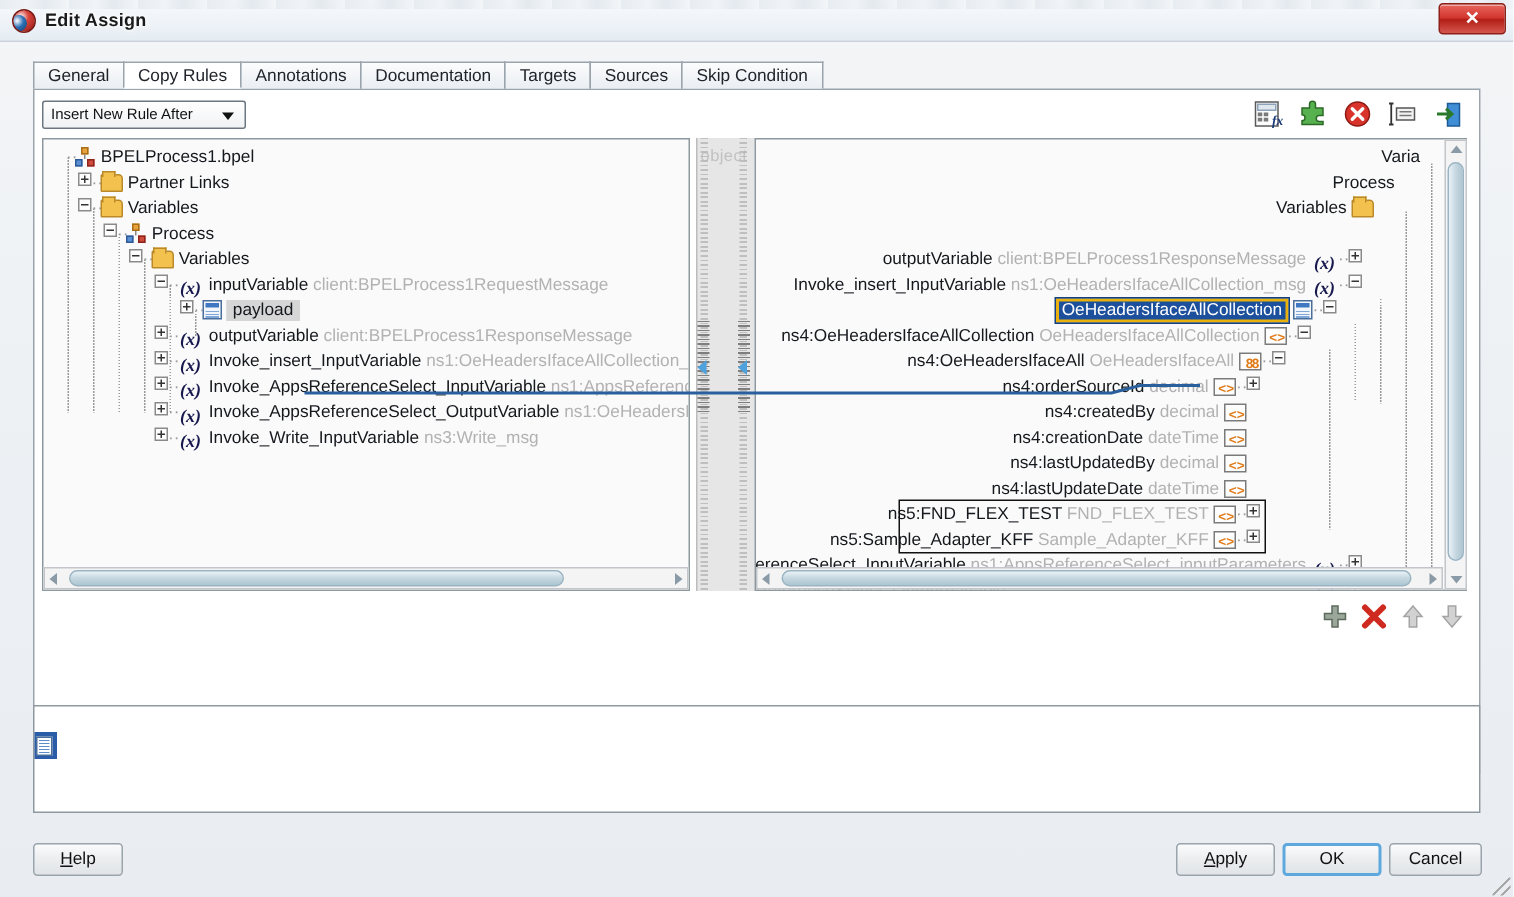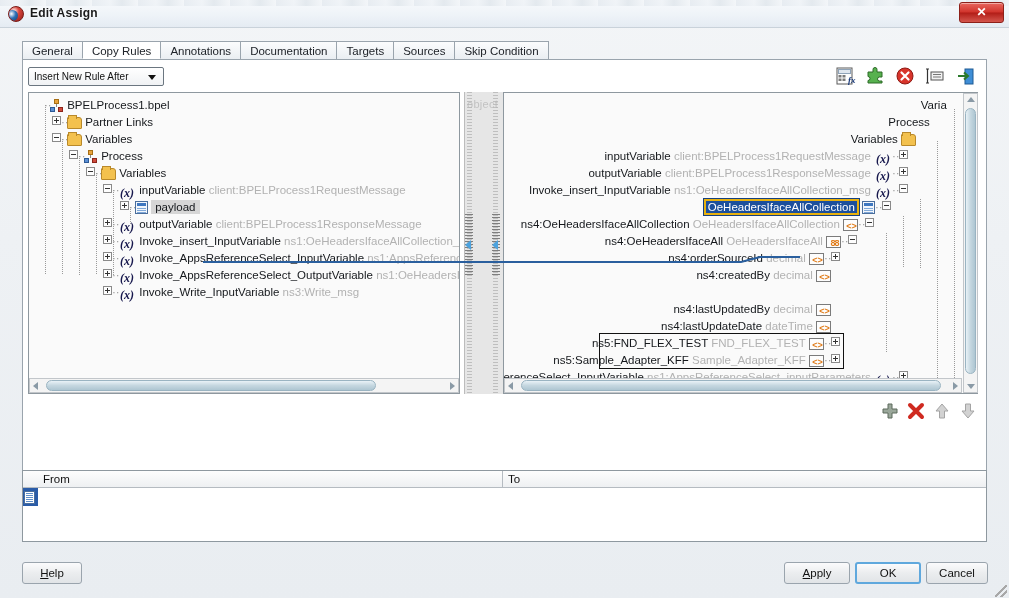--- a/index.html
+++ b/index.html
@@ -383,28 +383,28 @@
       <div class="grip" style="left:27px; top:122px;"></div>
       <div class="tri-l" style="left:0px;  top:148px;"></div>
       <div class="tri-l" style="left:27px; top:148px;"></div>
     </div>
 
     <div class="pane" id="pane-right">
       <div class="tree-viewport" id="right-tree">
           <div class="node r" style="right: 18px; top: 4px;"><span>Varia</span><span class="type"></span><span>&nbsp;</span><span style="display: inline-block; width: 9px;"></span></div>
           <div class="node r" style="right: 35px; top: 21px;"><span>Process</span><span class="type"></span><span>&nbsp;</span><span style="display: inline-block; width: 9px;"></span></div>
           <div class="node r" style="right: 52px; top: 38px;"><span>Variables</span><span class="type"></span><span>&nbsp;</span><span class="ic ic-folder"></span><span style="display: inline-block; width: 9px;"></span></div>
-          <div class="node r" style="right: 69px; top: 55px;"><span>inputVariable</span><span class="type"> client:BPELProcess1RequestMessage</span><span>&nbsp;</span><span class="ic ic-var">(x)</span><span style="display: inline-block; width: 7px; color: rgb(154, 154, 154);">··</span><span class="exp plus"></span></div>
           <div class="node r" style="right: 69px; top: 72px;"><span>outputVariable</span><span class="type"> client:BPELProcess1ResponseMessage</span><span>&nbsp;</span><span class="ic ic-var">(x)</span><span style="display: inline-block; width: 7px; color: rgb(154, 154, 154);">··</span><span class="exp plus"></span></div>
           <div class="node r" style="right: 69px; top: 89px;"><span>Invoke_insert_InputVariable</span><span class="type"> ns1:OeHeadersIfaceAllCollection_msg</span><span>&nbsp;</span><span class="ic ic-var">(x)</span><span style="display: inline-block; width: 7px; color: rgb(154, 154, 154);">··</span><span class="exp"></span></div>
           <div class="node r" style="right: 86px; top: 106px;"><span class="sel-right">OeHeadersIfaceAllCollection</span><span class="type"></span><span>&nbsp;</span><span class="ic ic-xml"></span><span style="display: inline-block; width: 7px; color: rgb(154, 154, 154);">··</span><span class="exp"></span></div>
           <div class="node r" style="right: 103px; top: 123px;"><span>ns4:OeHeadersIfaceAllCollection</span><span class="type"> OeHeadersIfaceAllCollection</span><span>&nbsp;</span><span class="ic ic-el"></span><span style="display: inline-block; width: 7px; color: rgb(154, 154, 154);">··</span><span class="exp"></span></div>
           <div class="node r" style="right: 120px; top: 140px;"><span>ns4:OeHeadersIfaceAll</span><span class="type"> OeHeadersIfaceAll</span><span>&nbsp;</span><span class="ic ic-cplx"></span><span style="display: inline-block; width: 7px; color: rgb(154, 154, 154);">··</span><span class="exp"></span></div>
           <div class="node r" style="right: 137px; top: 157px;"><span>ns4:orderSourceId</span><span class="type"> decimal</span><span>&nbsp;</span><span class="ic ic-el"></span><span style="display: inline-block; width: 7px; color: rgb(154, 154, 154);">··</span><span class="exp plus"></span></div>
           <div class="node r" style="right: 137px; top: 174px;"><span>ns4:createdBy</span><span class="type"> decimal</span><span>&nbsp;</span><span class="ic ic-el"></span><span style="display: inline-block; width: 9px;"></span></div>
+          <div class="node r" style="right: 137px; top: 191px;"><span>ns4:creationDate</span><span class="type"> dateTime</span><span>&nbsp;</span><span class="ic ic-el"></span><span style="display: inline-block; width: 9px;"></span></div>
           <div class="node r" style="right: 137px; top: 208px;"><span>ns4:lastUpdatedBy</span><span class="type"> decimal</span><span>&nbsp;</span><span class="ic ic-el"></span><span style="display: inline-block; width: 9px;"></span></div>
           <div class="node r" style="right: 137px; top: 225px;"><span>ns4:lastUpdateDate</span><span class="type"> dateTime</span><span>&nbsp;</span><span class="ic ic-el"></span><span style="display: inline-block; width: 9px;"></span></div>
           <div class="node r" style="right: 137px; top: 242px;"><span>ns5:FND_FLEX_TEST</span><span class="type"> FND_FLEX_TEST</span><span>&nbsp;</span><span class="ic ic-el"></span><span style="display: inline-block; width: 7px; color: rgb(154, 154, 154);">··</span><span class="exp plus"></span></div>
           <div class="node r" style="right: 137px; top: 259px;"><span>ns5:Sample_Adapter_KFF</span><span class="type"> Sample_Adapter_KFF</span><span>&nbsp;</span><span class="ic ic-el"></span><span style="display: inline-block; width: 7px; color: rgb(154, 154, 154);">··</span><span class="exp plus"></span></div>
           <div class="node r" style="right: 69px; top: 276px;"><span>Invoke_AppsReferenceSelect_InputVariable</span><span class="type"> ns1:AppsReferenceSelect_inputParameters</span><span>&nbsp;</span><span class="ic ic-var">(x)</span><span style="display: inline-block; width: 7px; color: rgb(154, 154, 154);">··</span><span class="exp plus"></span></div>
           <div class="node r" style="right: 69px; top: 293px;"><span>Invoke_AppsReferenceSelect_OutputVariable</span><span class="type"> ns1:OeHeadersIfaceAllCollection_msg</span><span>&nbsp;</span><span class="ic ic-var">(x)</span><span style="display: inline-block; width: 7px; color: rgb(154, 154, 154);">··</span><span class="exp plus"></span></div>
           <div class="guide-v" style="right: 22px; top: 16px; height: 310px;"></div>
           <div class="guide-v" style="right: 39px; top: 48px; height: 260px;"></div>
           <div class="guide-v" style="right: 56px; top: 106px; height: 70px;"></div>
           <div class="guide-v" style="right: 73px; top: 123px; height: 52px;"></div>
@@ -458,24 +458,20 @@
       <div class="ract">
         <svg width="20" height="20" viewBox="0 0 20 20">
           <path d="M10 17l-6-7h3.5V3h5v7H16z" fill="#d2d2d2" stroke="#a4a4a4"></path>
         </svg>
       </div>
     </div>
 
   </div>
 
   <div class="table">
-    <div class="thead">
-      <div class="th" style="left:15px; width:465px;">From</div>
-      <div class="th" style="left:480px; width:483px; border-right:none;">To</div>
-    </div>
     <div class="gutter">
       <span class="ic-doc" style="margin:3px 0 0 1px;"></span>
     </div>
   </div>
 
   <div class="btn" style="left:22px; top:562px; width:60px;">
     <u>H</u><span id="help-rest">elp</span>
   </div>
   <div class="btn" style="left:784px; top:562px; width:66px;">
     <span id="apply-pre"></span><u>A</u><span id="apply-rest">pply</span>

